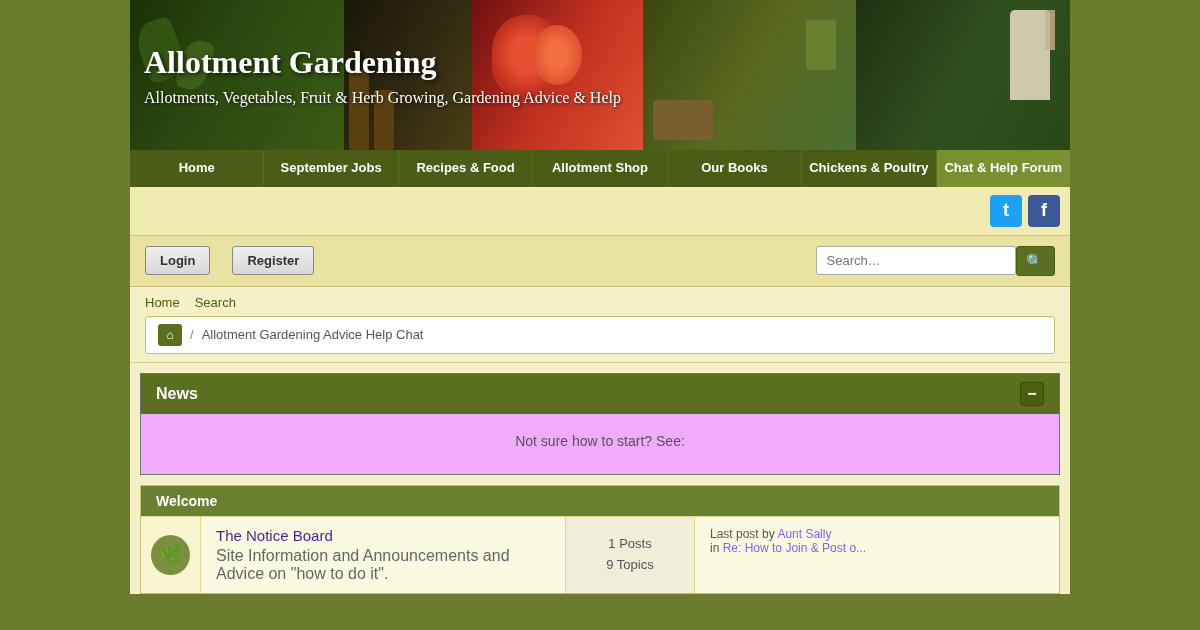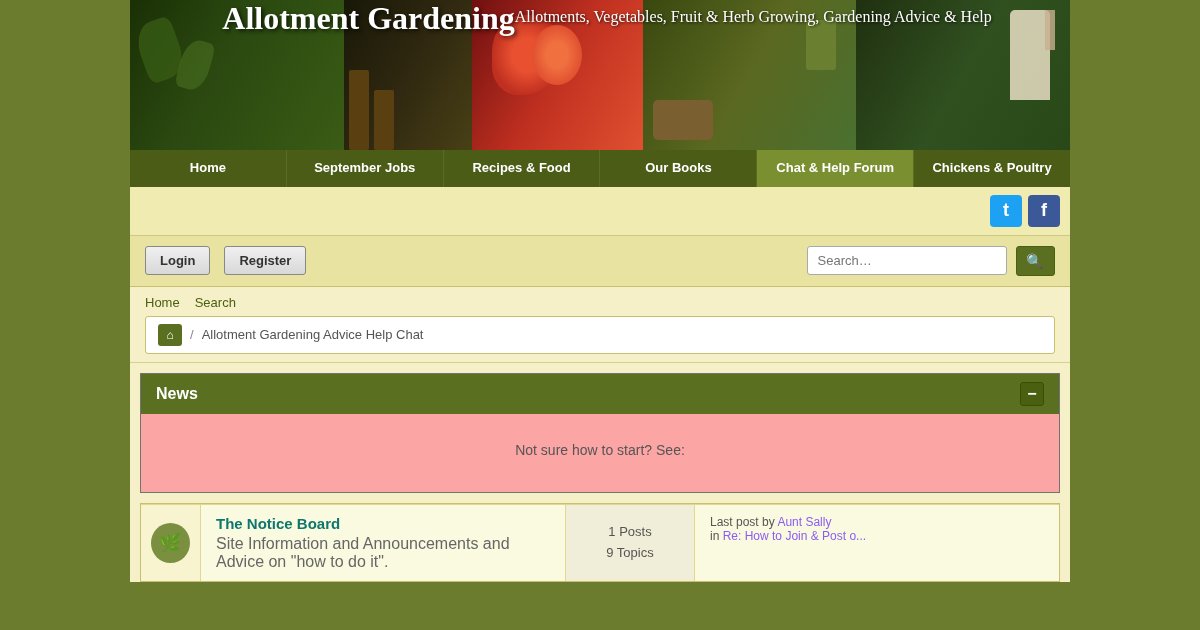--- a/index.html
+++ b/index.html
@@ -32,21 +32,21 @@
     .header-img-block.img2 { background: linear-gradient(135deg, #1a1a0a 0%, #3a3010 50%, #5a2010 100%); }
     .header-img-block.img3 { background: linear-gradient(135deg, #8b2010 0%, #c84020 50%, #e86030 100%); }
     .header-img-block.img4 { background: linear-gradient(135deg, #405010 0%, #6a8020 50%, #508030 100%); }
     .header-img-block.img5 { background: linear-gradient(135deg, #2a4a15 0%, #3a6020 50%, #305810 100%); }
     .header-text-overlay {
       position: absolute;
       top: 0; left: 0;
       width: 100%;
       height: 100%;
       display: flex;
-      flex-direction: row;
+      flex-direction: column;
       justify-content: center;
       padding-left: 14px;
       z-index: 10;
     }
     .site-title {
       font-size: 32px;
       font-weight: bold;
       color: #fff;
       text-shadow: 2px 2px 4px rgba(0,0,0,0.7);
       font-family: Georgia, serif;
@@ -107,32 +107,32 @@
     .social-icon.facebook { background: #3b5998; }
     
     .login-bar {
       background: #e8e3a0;
       padding: 10px 15px;
       display: flex;
       justify-content: space-between;
       align-items: center;
       border-bottom: 1px solid #c8c070;
     }
-    .login-buttons { display: flex; gap: 14px; }
+    .login-buttons { display: flex; gap: 22px; }
     .btn-login, .btn-register {
       padding: 6px 14px;
       font-size: 13px;
       font-weight: bold;
       border: 1px solid #888;
       border-radius: 3px;
       cursor: pointer;
       background: linear-gradient(to bottom, #f0f0f0, #d8d8d8);
       color: #333;
     }
-    .search-area { display: flex; align-items: center; gap: 9px; }
+    .search-area { display: flex; align-items: center; gap: 0; }
     .search-input {
       width: 200px;
       padding: 6px 10px;
       border: 1px solid #aaa;
       border-radius: 3px;
       font-size: 13px;
       background: #fff;
       color: #888;
     }
     .search-btn {
@@ -207,23 +207,23 @@
       width: 24px;
       height: 24px;
       display: flex;
       align-items: center;
       justify-content: center;
       cursor: pointer;
       font-size: 16px;
       font-weight: bold;
     }
     .news-body {
-      padding: 28px;
+      padding: 19px;
       text-align: center;
-      background: #fca5a5;
+      background: #f0abfc;
     }
     .news-intro { color: #555; margin-bottom: 6px; font-size: 14px; }
     .news-link { color: #4a6010; text-decoration: none; font-size: 14px; }
     
     .welcome-section {
       background: #fff;
       border: 1px solid #c8c070;
       margin-top: 8px;
     }
     .welcome-header {
@@ -257,22 +257,22 @@
       justify-content: center;
       color: #fff;
       font-size: 18px;
     }
     .forum-info-cell {
       flex: 1;
       padding: 10px 15px;
       background: #fafae0;
     }
     .forum-title-link {
-      color: #0f766e;
-      font-weight: bold;
+      color: #4c1d95;
+      font-weight: normal;
       font-size: 15px;
       text-decoration: none;
     }
     .forum-desc {
       color: #666;
       font-size: 16px;
       margin-top: 3px;
     }
     .forum-stats-cell {
       width: 130px;
@@ -334,23 +334,24 @@
     <div class="header-text-overlay">
       <span class="site-title">Allotment Gardening</span>
       <span class="site-subtitle">Allotments, Vegetables, Fruit &amp; Herb Growing, Gardening Advice &amp; Help</span>
     </div>
   </div>
 
   <nav class="nav-bar">
     <a class="nav-item">Home</a>
     <a class="nav-item">September Jobs</a>
     <a class="nav-item">Recipes &amp; Food</a>
+    <a class="nav-item">Allotment Shop</a>
     <a class="nav-item">Our Books</a>
+    <a class="nav-item">Chickens &amp; Poultry</a>
     <a class="nav-item active">Chat &amp; Help Forum</a>
-    <a class="nav-item">Chickens &amp; Poultry</a>
   </nav>
 
   <div class="social-bar">
     <div class="social-icon twitter">
       <span>t</span>
     </div>
     <div class="social-icon facebook">
       <span>f</span>
     </div>
   </div>
@@ -388,20 +389,23 @@
         <div class="news-toggle">
           <span>−</span>
         </div>
       </div>
       <div class="news-body">
         <div class="news-intro">Not sure how to start? See:</div>
       </div>
     </div>
 
     <div class="welcome-section">
+      <div class="welcome-header">
+        <span>Welcome</span>
+      </div>
       <div class="forum-row">
         <div class="forum-icon-cell">
           <div class="forum-icon-circle">
             <span>🌿</span>
           </div>
         </div>
         <div class="forum-info-cell">
           <a class="forum-title-link">The Notice Board</a>
           <div class="forum-desc">Site Information and Announcements and Advice on "how to do it".</div>
         </div>

